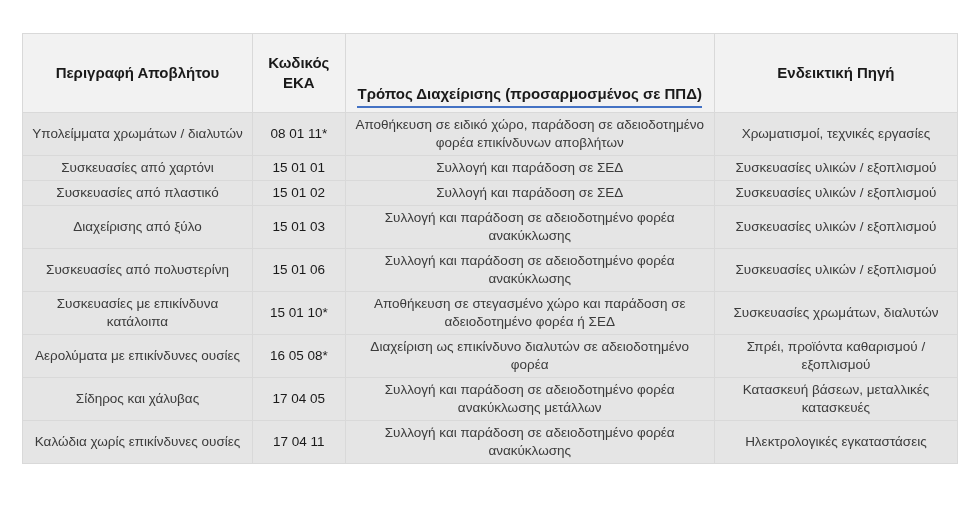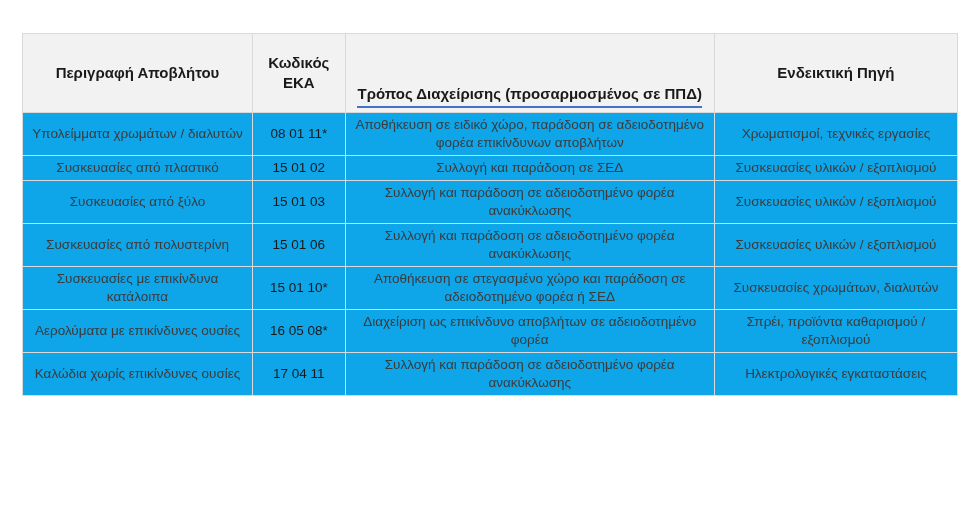--- a/index.html
+++ b/index.html
@@ -20,21 +20,21 @@
     overflow:hidden;
   }
   .table-wrap{
     margin:33px 15px 0 22px;
     width:936px;
   }
   table.waste-table{
     width:100%;
     border-collapse:collapse;
     table-layout:fixed;
-    background:#0ea5e9;
+    background:#e5e5e5;
   }
   table.waste-table th,
   table.waste-table td{
     border:1px solid var(--border);
     text-align:center;
     vertical-align:middle;
   }
   table.waste-table th{
     background:var(--header-bg);
     color:var(--header-text);
@@ -86,48 +86,60 @@
         </tr>
     </thead>
     <tbody>
         <tr>
           <td class="cell cell-description">Υπολείμματα χρωμάτων / διαλυτών</td>
           <td class="cell cell-code">08 01 11*</td>
           <td class="cell cell-management">Αποθήκευση σε ειδικό χώρο, παράδοση σε αδειοδοτημένο φορέα επικίνδυνων αποβλήτων</td>
           <td class="cell cell-source">Χρωματισμοί, τεχνικές εργασίες</td>
         </tr>
         <tr>
+          <td class="cell cell-description">Συσκευασίες από χαρτόνι</td>
+          <td class="cell cell-code">15 01 01</td>
+          <td class="cell cell-management">Συλλογή και παράδοση σε ΣΕΔ</td>
+          <td class="cell cell-source">Συσκευασίες υλικών / εξοπλισμού</td>
+        </tr>
+        <tr>
           <td class="cell cell-description">Συσκευασίες από πλαστικό</td>
           <td class="cell cell-code">15 01 02</td>
           <td class="cell cell-management">Συλλογή και παράδοση σε ΣΕΔ</td>
           <td class="cell cell-source">Συσκευασίες υλικών / εξοπλισμού</td>
         </tr>
         <tr>
-          <td class="cell cell-description">Συσκευασίες από ξύλο</td>
+          <td class="cell cell-description">Διαχείρισης από ξύλο</td>
           <td class="cell cell-code">15 01 03</td>
           <td class="cell cell-management">Συλλογή και παράδοση σε αδειοδοτημένο φορέα ανακύκλωσης</td>
           <td class="cell cell-source">Συσκευασίες υλικών / εξοπλισμού</td>
         </tr>
         <tr>
           <td class="cell cell-description">Συσκευασίες από πολυστερίνη</td>
           <td class="cell cell-code">15 01 06</td>
           <td class="cell cell-management">Συλλογή και παράδοση σε αδειοδοτημένο φορέα ανακύκλωσης</td>
           <td class="cell cell-source">Συσκευασίες υλικών / εξοπλισμού</td>
         </tr>
         <tr>
           <td class="cell cell-description">Συσκευασίες με επικίνδυνα κατάλοιπα</td>
           <td class="cell cell-code">15 01 10*</td>
           <td class="cell cell-management">Αποθήκευση σε στεγασμένο χώρο και παράδοση σε αδειοδοτημένο φορέα ή ΣΕΔ</td>
           <td class="cell cell-source">Συσκευασίες χρωμάτων, διαλυτών</td>
         </tr>
         <tr>
           <td class="cell cell-description">Αερολύματα με επικίνδυνες ουσίες</td>
           <td class="cell cell-code">16 05 08*</td>
-          <td class="cell cell-management">Διαχείριση ως επικίνδυνο αποβλήτων σε αδειοδοτημένο φορέα</td>
+          <td class="cell cell-management">Διαχείριση ως επικίνδυνο διαλυτών σε αδειοδοτημένο φορέα</td>
           <td class="cell cell-source">Σπρέι, προϊόντα καθαρισμού / εξοπλισμού</td>
+        </tr>
+        <tr>
+          <td class="cell cell-description">Σίδηρος και χάλυβας</td>
+          <td class="cell cell-code">17 04 05</td>
+          <td class="cell cell-management">Συλλογή και παράδοση σε αδειοδοτημένο φορέα ανακύκλωσης μετάλλων</td>
+          <td class="cell cell-source">Κατασκευή βάσεων, μεταλλικές κατασκευές</td>
         </tr>
         <tr>
           <td class="cell cell-description">Καλώδια χωρίς επικίνδυνες ουσίες</td>
           <td class="cell cell-code">17 04 11</td>
           <td class="cell cell-management">Συλλογή και παράδοση σε αδειοδοτημένο φορέα ανακύκλωσης</td>
           <td class="cell cell-source">Ηλεκτρολογικές εγκαταστάσεις</td>
         </tr>
       </tbody>
   </table>
 </div>

